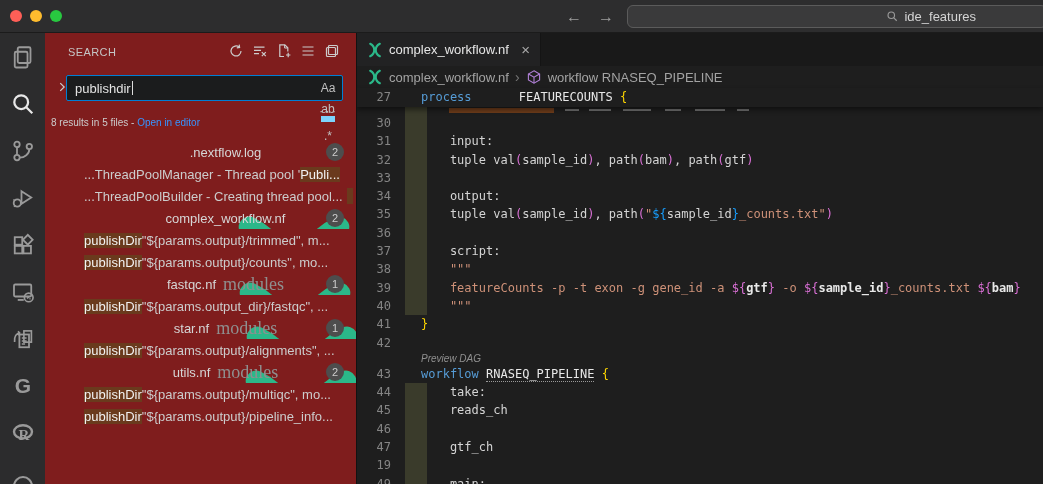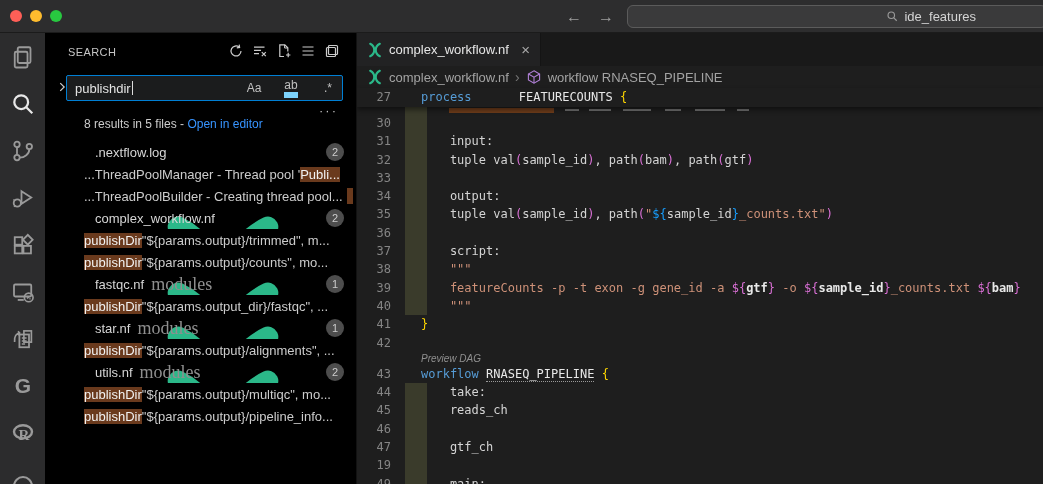--- a/index.html
+++ b/index.html
@@ -24,43 +24,43 @@
   
   .app { display:flex; height:451px; }
 
   
   .activitybar { width:45px; background:#2c2c2d; overflow:hidden; }
   .act-item { width:45px; height:47px; display:flex; align-items:center; justify-content:center; color:#9a9a9a; }
   .act-item.active { color:#e8e8e8; }
   .act-item svg { width:24px; height:24px; }
 
   
-  .sidebar { width:311px; background:#000000; position:relative; overflow:hidden; }
+  .sidebar { width:311px; background:#7f1d1d; position:relative; overflow:hidden; }
   .sb-title { position:absolute; top:13px; left:23px; font-size:11px; color:#c5c5c5; letter-spacing:0.4px; }
   .sb-toolbar { position:absolute; top:10px; right:16px; display:flex; gap:8px; }
   .sb-toolbar .tbtn { width:16px; height:16px; color:#cccccc; }
   .sb-toolbar svg { width:16px; height:16px; }
   .replace-chevron { position:absolute; left:10px; top:47px; color:#cccccc; }
   .replace-chevron svg { width:14px; height:14px; }
   .sb-input { position:absolute; left:21px; top:42px; width:277px; height:26px; background:#1b1c1d;
     border:1px solid var(--accent); border-radius:2px; display:flex; align-items:center; }
   .sb-input-text { margin-left:8px; font-size:13px; color:#e3e3e3; }
   .caret { display:inline-block; width:1px; height:14px; background:#dcdcdc; vertical-align:-2px; margin-left:1px; }
-  .sb-options { position:absolute; right:4px; top:2px; display:flex; gap:17px; }
+  .sb-options { position:absolute; right:4px; top:2px; display:flex; gap:4px;flex-direction:column; }
   .opt { min-width:20px; height:20px; display:flex; align-items:center; justify-content:center;
     color:#c0c0c0; font-size:12px; border-radius:3px; }
   .opt.u span { border-bottom:6px solid #7dd3fc; }
   .sb-more { position:absolute; top:70px; right:18px; color:#c0c0c0; font-size:13px; letter-spacing:2px; }
-  .sb-summary { position:absolute; top:84px; left:39px; font-size:12px; color:#cccccc; white-space:nowrap; }
+  .sb-summary { position:absolute; top:84px; left:6px; font-size:10px; color:#cccccc; white-space:nowrap; }
   .sb-summary a { color:var(--link); text-decoration:none; }
 
   .sb-tree { position:absolute; top:108px; left:0; width:311px; }
   .t-row { position:relative; height:22px; display:flex; align-items:center; white-space:nowrap; overflow:hidden;
     font-size:13px; color:#cccccc; }
-  .t-file { padding-left:10px; }
+  .t-file { padding-left:10px;justify-content:center; }
   .t-file .twist { width:14px; height:14px; color:#bbbbbb; flex:none; margin-right:4px; }
   .t-file .ficon { width:16px; height:16px; flex:none; margin-right:6px; }
   .t-file .fname { color:#d6d6d6; }
   .t-file .fdim { color:#8f8f8f; margin-left:7px; font-size:18px;font-family:Liberation Serif, serif; }
   .badge { position:absolute; right:12px; top:2px; min-width:18px; height:18px; padding:0 5px; border-radius:10px;
     background:var(--badge); color:#cccccc; font-size:11px; display:flex; align-items:center; justify-content:center; }
   .t-match { padding-left:39px; }
   .hl { background:var(--match); color:#f2f2f2; }
   .sliver { position:absolute; right:3px; top:3px; width:6px; height:16px; background:var(--match); }
 

